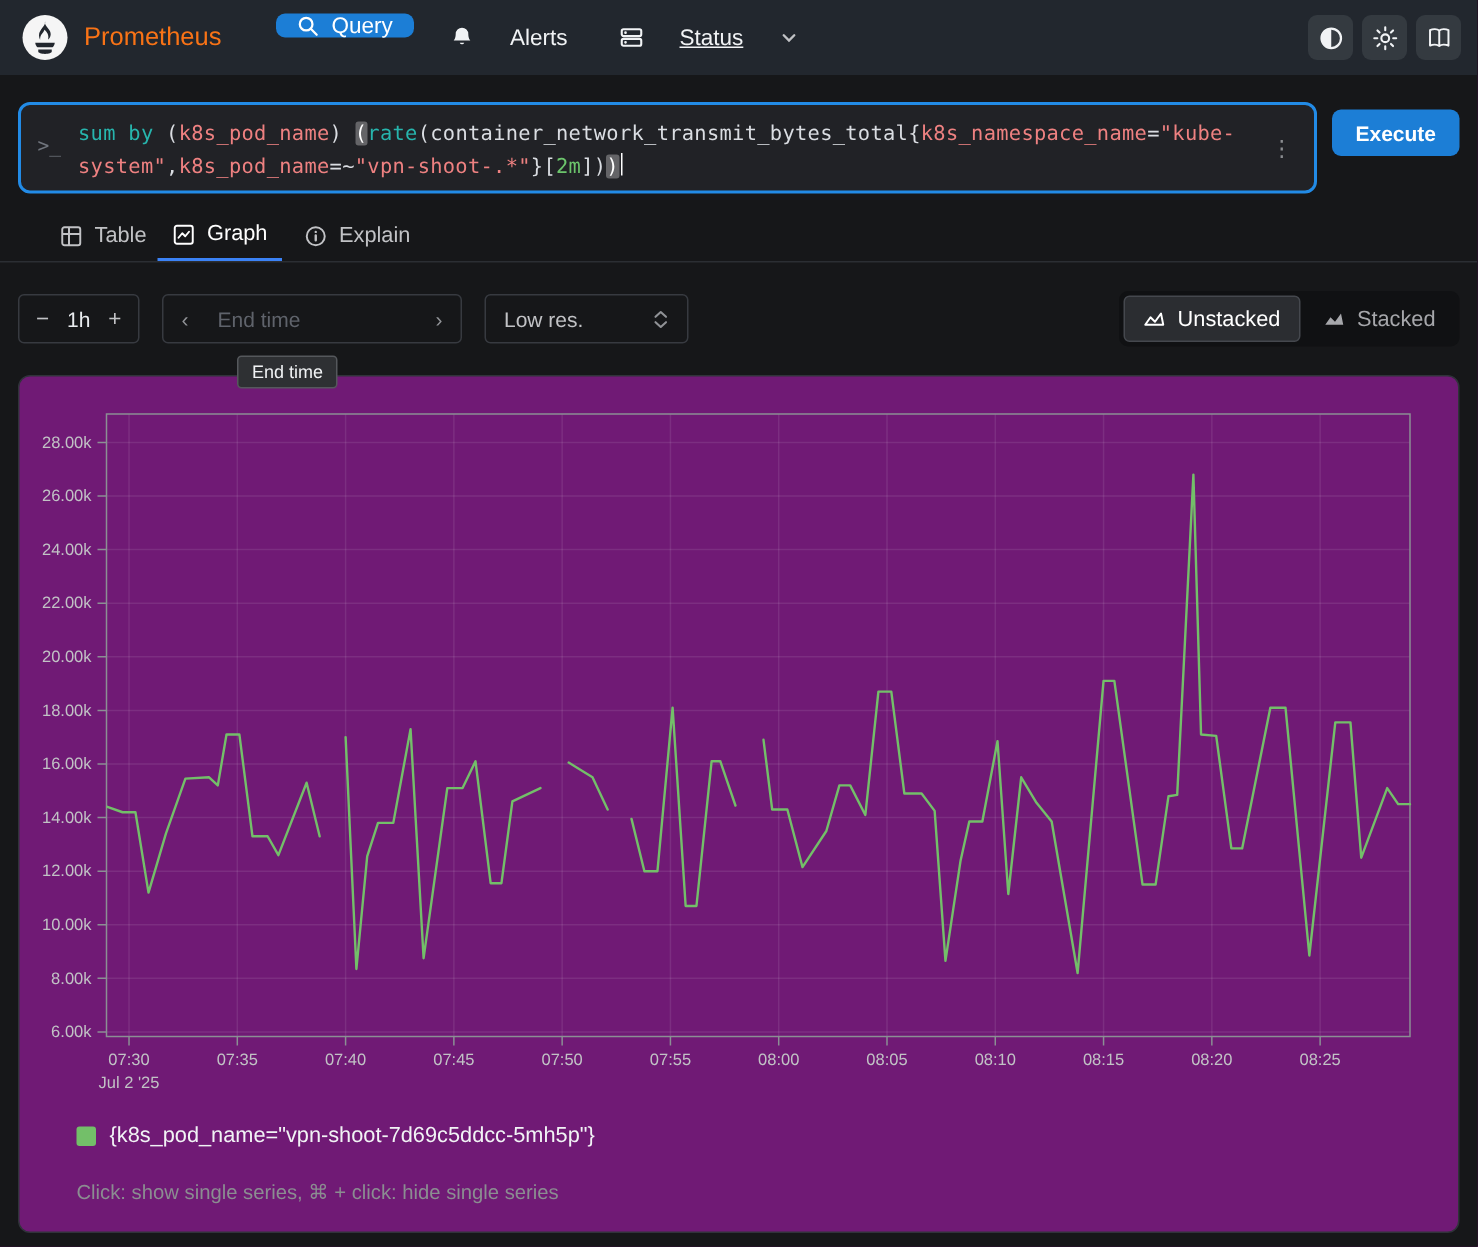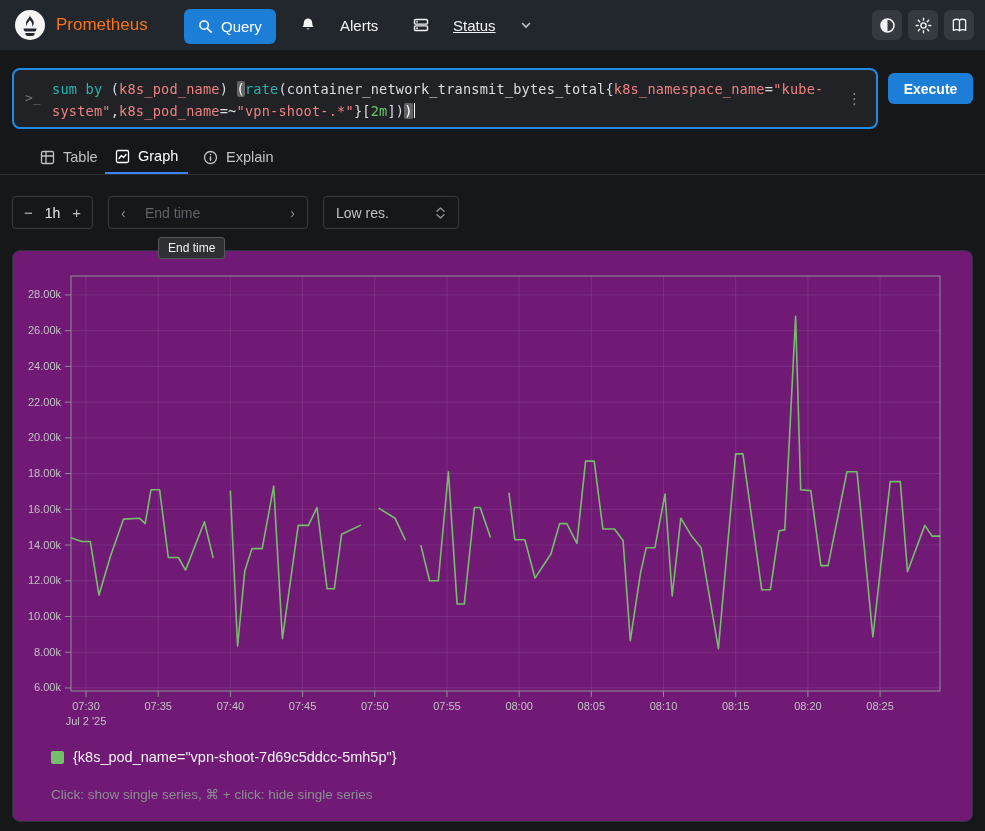--- a/index.html
+++ b/index.html
@@ -7,21 +7,21 @@
   #app {
     position:relative; width:985px; height:831px; overflow:hidden;
     background:#161719; font-family:"Liberation Sans", sans-serif;
     color:#c1c2c5;
   }
   
   .navbar { position:absolute; left:0; top:0; width:985px; height:50px; background:#22272e; display:flex; align-items:center; }
   .brand { display:flex; align-items:center; gap:10px; padding-left:14px; }
   .brand-name { color:#f97316; font-size:17px; font-weight:400; }
   .logo { width:32px; height:32px; }
-  .nav-pill { position:absolute; left:184px; top:9px; height:35px; padding:0 14px; display:flex; align-items:center; gap:8px;
+  .nav-pill { position:absolute; left:184px; top:9px; height:16px; padding:0 14px; display:flex; align-items:center; gap:8px;
     background:#1c7ed6; border-radius:6px; color:#fff; font-size:15px; cursor:pointer; border:none; }
   .nav-item { position:absolute; top:9px; height:32px; display:flex; align-items:center; gap:24px; color:#f1f3f5; font-size:15px; cursor:pointer; }
   .nav-item.alerts { left:300px; }
   .nav-item.status { left:413px;text-decoration:underline; }
   .nav-iconbtn { position:absolute; top:10px; width:30px; height:30px; background:#343a40; border-radius:6px;
     display:flex; align-items:center; justify-content:center; cursor:pointer; border:none; color:#e9ecef; }
   .icon { display:inline-flex; align-items:center; justify-content:center; }
   
   .query-box { position:absolute; left:12px; top:68px; width:866px; height:61px; background:#212226;
     border:2px solid #228be6; border-radius:8px; display:flex; }
@@ -201,20 +201,38 @@
       <span class="ph">End time</span>
       <button class="chev">›</button>
     </div>
     <div class="ctl resolution">
       <span class="val">Low res.</span>
       <span class="icon">
         <svg width="11" height="14" viewBox="0 0 11 14" fill="none" stroke="#909296" stroke-width="1.4" stroke-linecap="round" stroke-linejoin="round">
           <path d="M2 5.2L5.5 2 9 5.2M2 8.8L5.5 12 9 8.8"></path>
         </svg>
       </span>
+    </div>
+    <div class="seg-group">
+      <button class="seg active">
+        <span class="icon">
+          <svg width="15" height="13" viewBox="0 0 15 13" fill="none" stroke="#fff" stroke-width="1.3" stroke-linejoin="round">
+            <path d="M1.5 10.5l3.5-5 3 3 4-5.5 1.5 7.5z"></path>
+          </svg>
+        </span>
+        <span>Unstacked</span>
+      </button>
+      <button class="seg">
+        <span class="icon">
+          <svg width="15" height="13" viewBox="0 0 15 13">
+            <path d="M1.5 10.5l3.5-5 3 3 4-5.5 1.5 7.5z" fill="#a6a7ab"></path>
+          </svg>
+        </span>
+        <span>Stacked</span>
+      </button>
     </div>
   </div>
 
   <div class="tooltip">End time</div>
 
   <div class="panel">
     <svg id="chart-svg" width="959" height="485">
         <line x1="73.01511879049676" y1="25" x2="73.01511879049676" y2="440" stroke="rgba(255,255,255,0.09)" stroke-width="1"></line>
         <line x1="145.20318989865427" y1="25" x2="145.20318989865427" y2="440" stroke="rgba(255,255,255,0.09)" stroke-width="1"></line>
         <line x1="217.39126100681176" y1="25" x2="217.39126100681176" y2="440" stroke="rgba(255,255,255,0.09)" stroke-width="1"></line>

